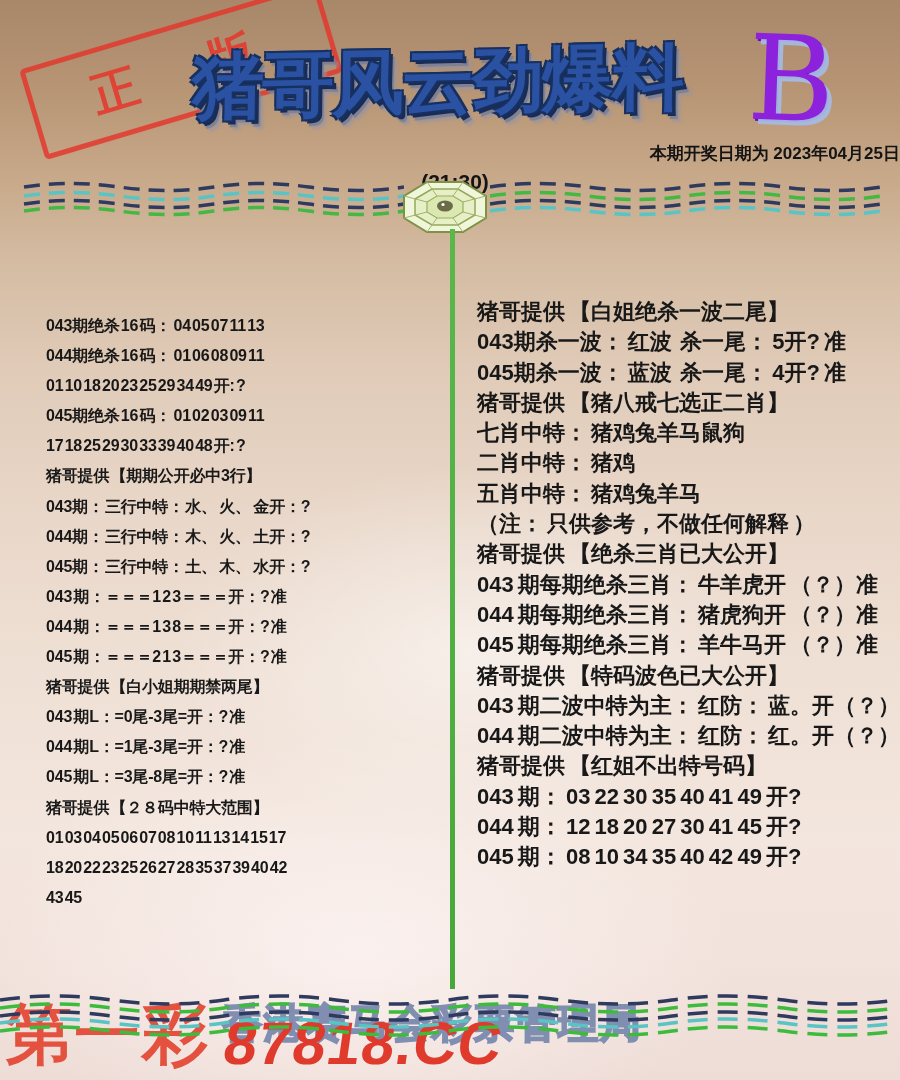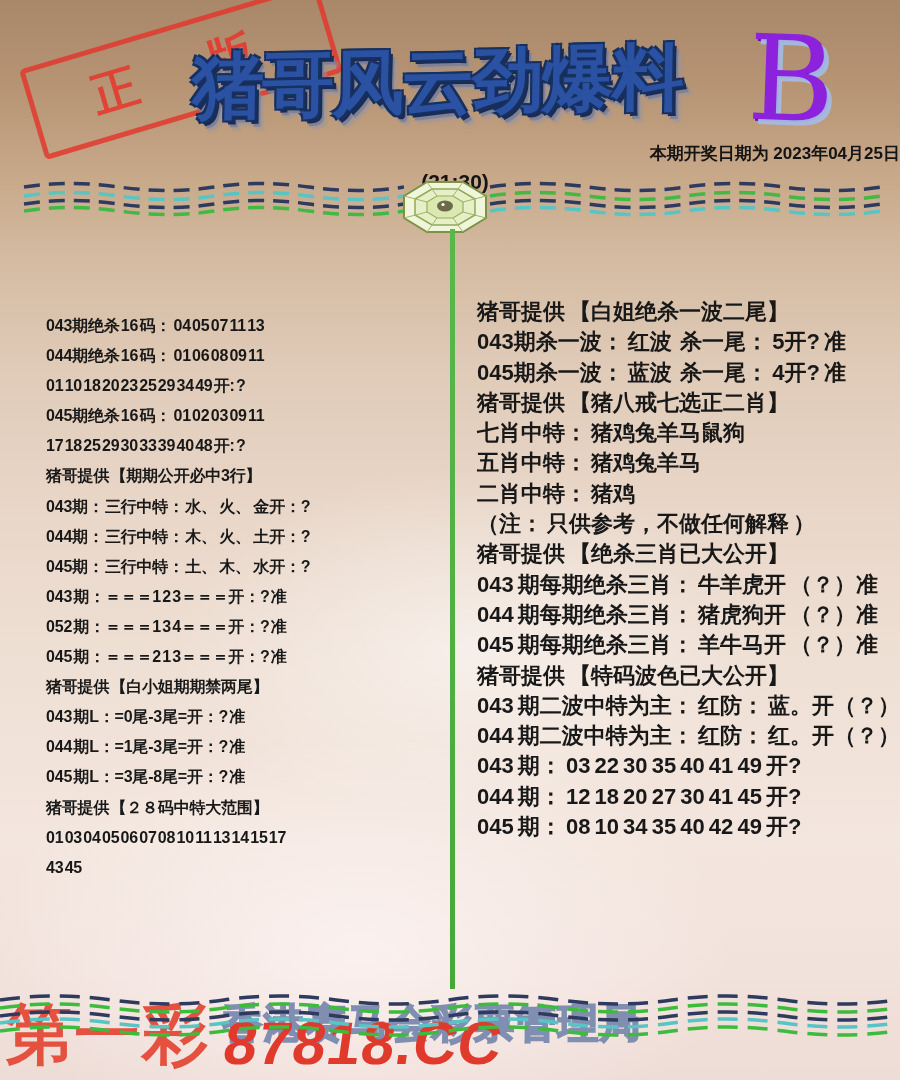--- a/index.html
+++ b/index.html
@@ -107,46 +107,48 @@
       <div class="text-line">043期绝杀 16 码：  04 05 07 11 13</div>
       <div class="text-line">044期绝杀 16 码：  01 06 08 09 11</div>
       <div class="text-line">01 10 18 20 23 25 29 34 49 开: ?</div>
       <div class="text-line">045期绝杀 16 码：  01 02 03 09 11</div>
       <div class="text-line">17 18 25 29 30 33 39 40 48 开: ?</div>
       <div class="text-line">猪哥提供 【期期公开必中3行】</div>
       <div class="text-line">043期： 三行中特： 水、  火、  金开：?</div>
       <div class="text-line">044期： 三行中特： 木、  火、  土开：?</div>
       <div class="text-line">045期： 三行中特： 土、  木、  水开：?</div>
       <div class="text-line">043 期：＝＝＝1 2 3＝＝＝开：? 准</div>
-      <div class="text-line">052 期：＝＝＝1 3 4＝＝＝开：? 准</div>
+      <div class="text-line">044 期：＝＝＝1 3 8＝＝＝开：? 准</div>
       <div class="text-line">045 期：＝＝＝2 1 3＝＝＝开：? 准</div>
       <div class="text-line">猪哥提供 【白小姐期期禁两尾】</div>
       <div class="text-line">043 期L：=0尾-3尾=开：? 准</div>
       <div class="text-line">044 期L：=1尾-3尾=开：? 准</div>
       <div class="text-line">045 期L：=3尾-8尾=开：? 准</div>
       <div class="text-line">猪哥提供 【２８码中特大范围】</div>
       <div class="text-line">01 03 04 05 06 07 08 10 11 13 14 15 17</div>
+      <div class="text-line">18 20 22 23 25 26 27 28 35 37 39 40 42</div>
       <div class="text-line">43 45</div>
     </div>
   <div class="col right">
       <div class="text-line">猪哥提供 【白姐绝杀一波二尾】</div>
       <div class="text-line">043期杀一波： 红波  杀一尾： 5开? 准</div>
       <div class="text-line">045期杀一波： 蓝波  杀一尾： 4开? 准</div>
       <div class="text-line">猪哥提供 【猪八戒七选正二肖】</div>
       <div class="text-line">七肖中特： 猪鸡兔羊马鼠狗</div>
+      <div class="text-line">二肖中特： 猪鸡</div>
       <div class="text-line">五肖中特： 猪鸡兔羊马</div>
-      <div class="text-line">二肖中特： 猪鸡</div>
       <div class="text-line">（注： 只供参考，不做任何解释 ）</div>
       <div class="text-line">猪哥提供 【绝杀三肖已大公开】</div>
       <div class="text-line">043 期每期绝杀三肖： 牛羊虎开 （？）准</div>
       <div class="text-line">044 期每期绝杀三肖： 猪虎狗开 （？）准</div>
       <div class="text-line">045 期每期绝杀三肖： 羊牛马开 （？）准</div>
       <div class="text-line">猪哥提供 【特码波色已大公开】</div>
       <div class="text-line">043 期二波中特为主： 红防： 蓝。开（？）</div>
       <div class="text-line">044 期二波中特为主： 红防： 红。开（？）</div>
+      <div class="text-line">猪哥提供 【红姐不出特号码】</div>
       <div class="text-line">043 期： 03 22 30 35 40 41 49 开?</div>
       <div class="text-line">044 期： 12 18 20 27 30 41 45 开?</div>
       <div class="text-line">045 期： 08 10 34 35 40 42 49 开?</div>
     </div>
 
   <div class="watermark">香港赛马会彩票管理局</div>
 
   <div class="footer-red">
     <span class="brand">第一彩</span>
     <span class="site">87818.CC</span>

